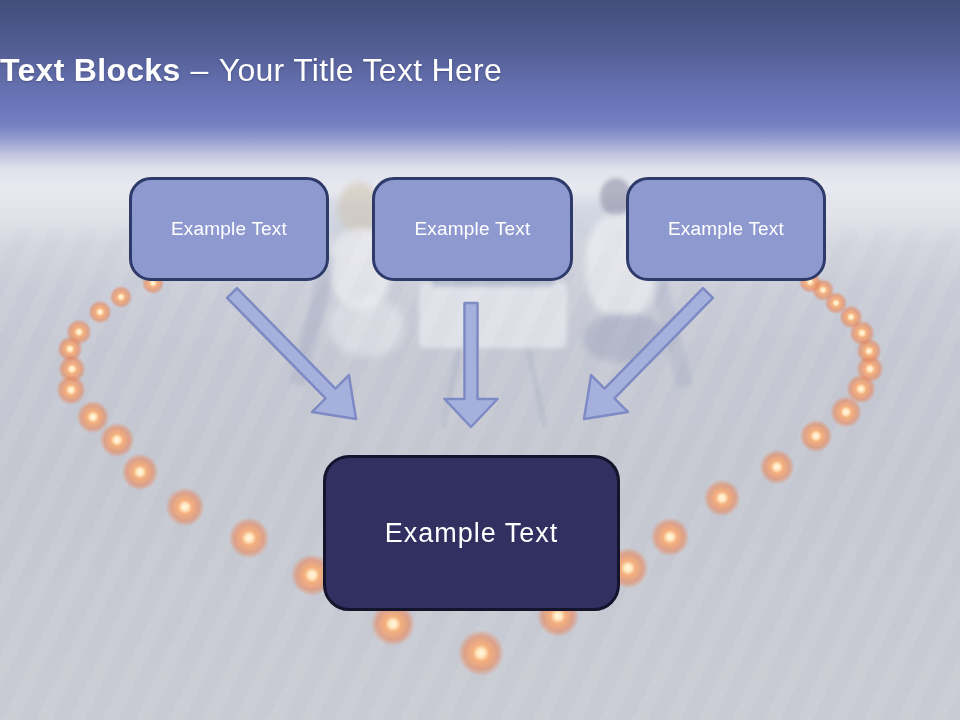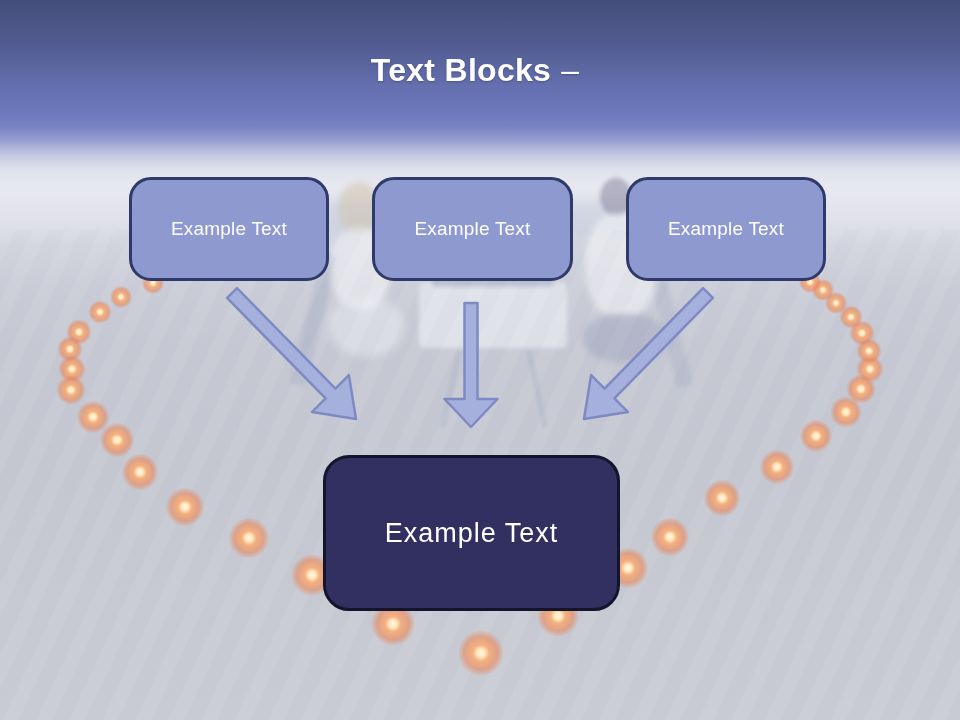--- a/index.html
+++ b/index.html
@@ -31,21 +31,21 @@
   .sand-texture { left:0; top:230px; width:960px; height:490px; opacity:.5;
     background: repeating-linear-gradient(115deg, rgba(255,255,255,.06) 0 14px, rgba(118,126,150,.05) 14px 30px); }
   
   .candle-layer { position:absolute; inset:0; pointer-events:none; }
   .candle { position:absolute; transform:translate(-50%,-50%); border-radius:50%;
     background: radial-gradient(circle,
       #fff6e0 0%, #ffe9c2 12%, rgba(252,170,110,.85) 26%,
       rgba(238,120,66,.5) 52%, rgba(238,120,66,0) 74%); }
   
   .title { position:absolute; left:0; top:48px; width:100%; height:44px;
-    display:flex; align-items:center; justify-content:center;
+    display:flex; align-items:center; 
     color:var(--title-color,#fff); font-size:32px; letter-spacing:.3px;
     text-shadow:0 1px 2px rgba(30,35,70,.35); }
   .title .em { font-weight:700; }
   .title .sep { margin:0 10px; font-weight:400; }
   .title .rest { font-weight:400; }
   
   .tbox { position:absolute; top:177px; height:104px; box-sizing:border-box;
     background:var(--box-fill,#8e99d0); border:3px solid var(--box-border,#2e3a69);
     border-radius:22px; display:flex; align-items:center; justify-content:center;
     color:#fff; font-size:19px; letter-spacing:.2px; }
@@ -113,20 +113,21 @@
       <div class="candle" style="left: 862px; top: 333px; width: 25px; height: 25px;"></div>
       <div class="candle" style="left: 851px; top: 317px; width: 23px; height: 23px;"></div>
       <div class="candle" style="left: 836px; top: 303px; width: 22px; height: 22px;"></div>
       <div class="candle" style="left: 823px; top: 290px; width: 22px; height: 22px;"></div>
       <div class="candle" style="left: 810px; top: 282px; width: 22px; height: 22px;"></div>
     </div>
 
   <div class="title">
     <span class="em">Text Blocks</span>
     <span class="sep">–</span>
+    <span class="rest">Your Title Text Here</span>
   </div>
 
   <div class="tbox tbox1">
     <span>Example Text</span>
   </div>
   <div class="tbox tbox2">
     <span>Example Text</span>
   </div>
   <div class="tbox tbox3">
     <span>Example Text</span>

